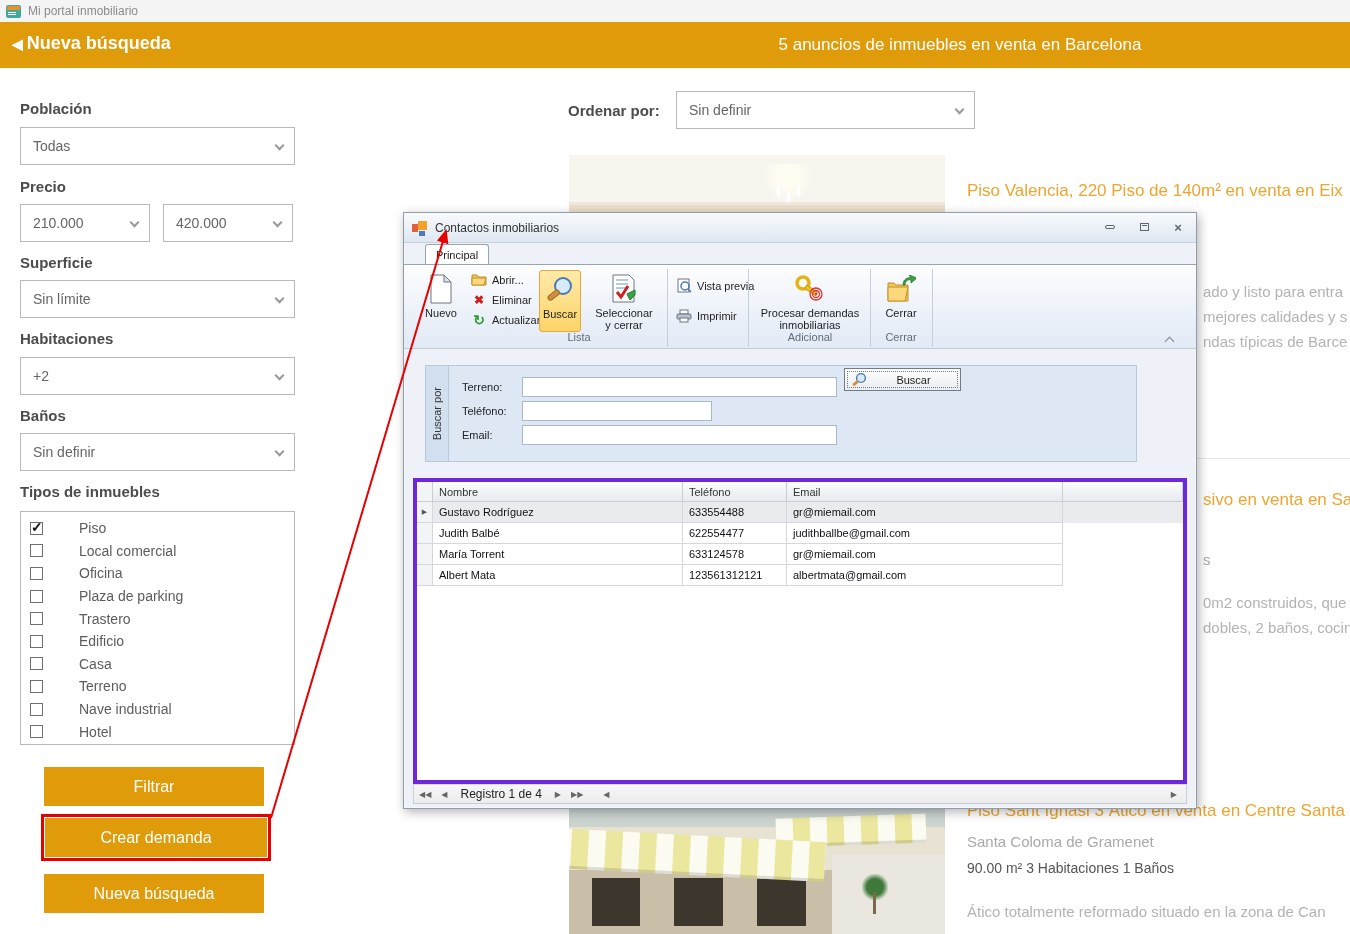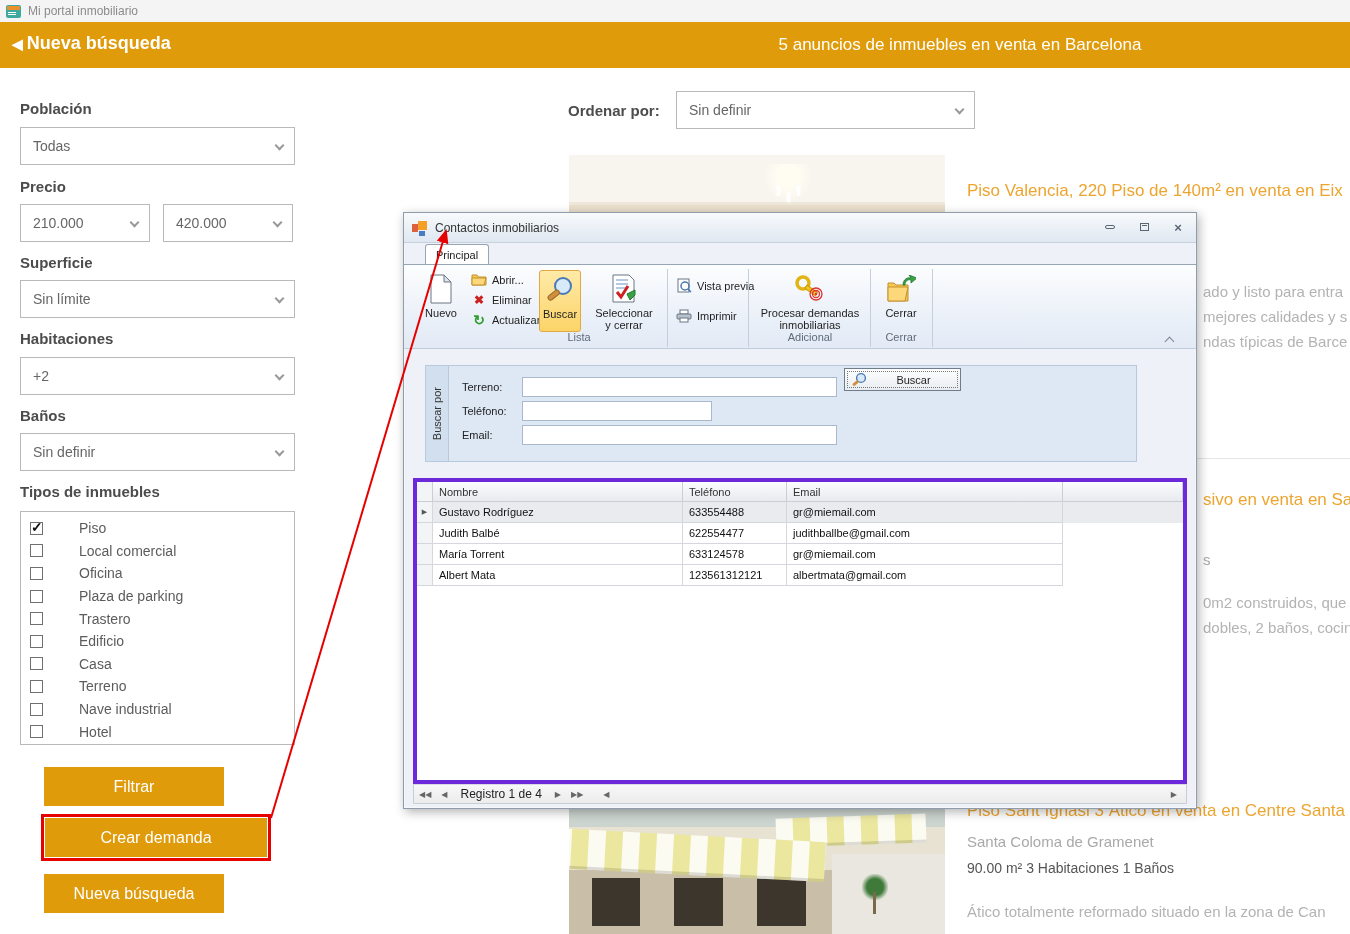--- a/index.html
+++ b/index.html
@@ -23,21 +23,21 @@
   
   .sidebar { position:absolute; left:20px; top:90px; width:275px; height:840px; }
   .flabel { position:absolute; left:0; font-size:15px; font-weight:bold; color:#4c4c4c; }
   .sel { position:absolute; height:38px; border:1px solid #b9b9b9; background:#fff; font-size:14px; color:#666; display:flex; align-items:center; padding-left:12px; cursor:pointer; }
   .chev { position:absolute; right:11px; top:14px; width:7px; height:7px; border-right:2px solid #999; border-bottom:2px solid #999; transform:rotate(45deg); }
   .typebox { position:absolute; left:0; top:421px; width:275px; height:234px; border:1px solid #b9b9b9; padding:5px 0 0 9px; }
   .chk { display:flex; align-items:center; gap:9px; height:22.6px; cursor:pointer; }
   .chk .box { width:13px; height:13px; border:1px solid #707070; background:#fff; position:relative; flex:0 0 13px; }
   .chk .box .ck { position:absolute; left:0px; top:-4px; font-size:14px; font-weight:bold; color:#111; }
   .chk .clabel { font-size:14px; color:#5c5c5c;margin-left:27px; }
-  .obtn { position:absolute; width:180px; height:39px; background:#e09b0a; color:#fff; font-size:16px; border:none; display:flex; align-items:center; justify-content:center; cursor:pointer; font-family:"Liberation Sans",sans-serif; }
+  .obtn { position:absolute; width:220px; height:39px; background:#e09b0a; color:#fff; font-size:16px; border:none; display:flex; align-items:center; justify-content:center; cursor:pointer; font-family:"Liberation Sans",sans-serif; }
   .redbox { position:absolute; left:21px; top:724px; width:230px; height:47px; border:3px solid #e60000; }
   .redbox .obtn { position:absolute; left:1px; top:1px; width:222px; height:39px; }
 
   
   .main { position:absolute; left:569px; top:85px; width:781px; height:849px; }
   .sort-label { position:absolute; left:-1px; top:17px; font-size:15px; font-weight:bold; color:#4c4c4c; }
   .sort-sel { left:107px; top:6px; width:299px; }
   .photo { position:absolute; overflow:hidden; background:#e6d9c6; }
   .photo1 { left:0; top:70px; width:376px; height:225px; }
   .ceiling { position:absolute; left:0; top:0; width:100%; height:22%; background:#f8f5ef; border-bottom:3px solid #efe8da; }

